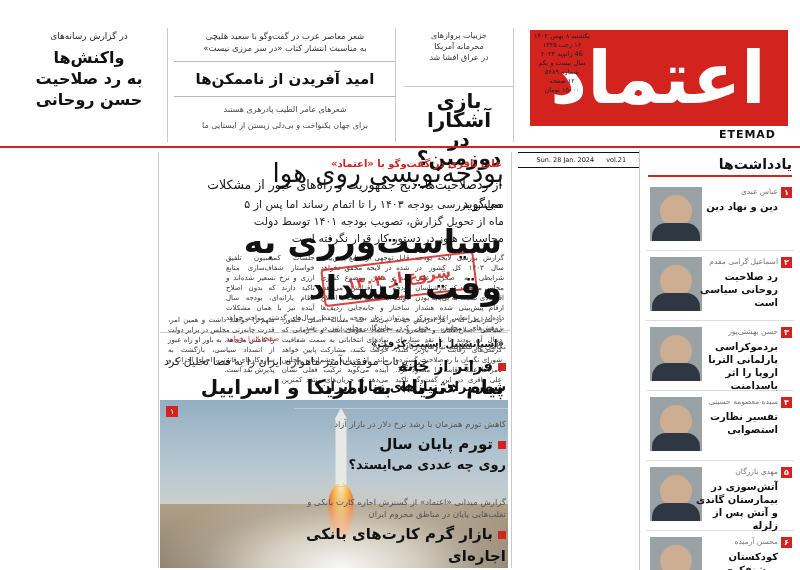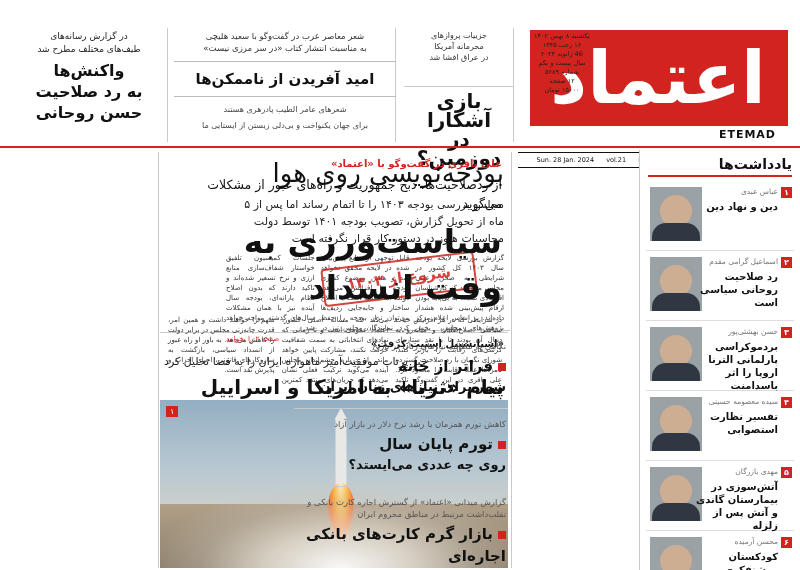--- a/index.html
+++ b/index.html
@@ -179,21 +179,20 @@
       </div>
     </div>
 
     <div class="vsep" style="right:404px;top:28px;height:114px;"></div>
     <div class="vsep" style="right:286px;top:28px;height:114px;"></div>
     <div class="vsep" style="right:632px;top:28px;height:114px;"></div>
     <div class="hsep" style="right:286px;top:86px;width:110px;"></div>
 
     <div class="top-right">
       <div class="tr-line">در گزارش رسانه‌های</div>
-      <div class="tr-line">طیف‌های مختلف مطرح شد</div>
       <div class="tr-big">واکنش‌ها</div>
       <div class="tr-big2">به رد صلاحیت</div>
       <div class="tr-big2">حسن روحانی</div>
     </div>
 
     <div class="top-mid">
       <div class="tm-small">شعر معاصر عرب در گفت‌وگو با سعید هلیچی</div>
       <div class="tm-small">به مناسبت انتشار کتاب «در سر مرزی نیست»</div>
       <div class="tm-rule"></div>
       <div class="tm-title">امید آفریدن از ناممکن‌ها</div>
@@ -321,20 +320,20 @@
     <div class="lc-item">
       <div class="lc-kicker">کاهش تورم همزمان با رشد نرخ دلار در بازار آزاد</div>
       <div class="lc-title">
         <span class="bullet"></span><span>تورم پایان سال</span>
       </div>
       <div class="lc-title2">روی چه عددی می‌ایستد؟</div>
     </div>
     <div class="lc-rule"></div>
 
     <div class="lc-item">
-      <div class="lc-kicker">گزارش میدانی «اعتماد» از گسترش اجاره کارت بانکی و تقلب‌داشت مرتبط در مناطق محروم ایران</div>
+      <div class="lc-kicker">گزارش میدانی «اعتماد» از گسترش اجاره کارت بانکی و تقلب‌هایی پایان در مناطق محروم ایران</div>
       <div class="lc-title">
         <span class="bullet"></span><span>بازار گرم کارت‌های بانکی اجاره‌ای</span>
       </div>
     </div>
   </div>
 
 </div>
 
 </body></html>

